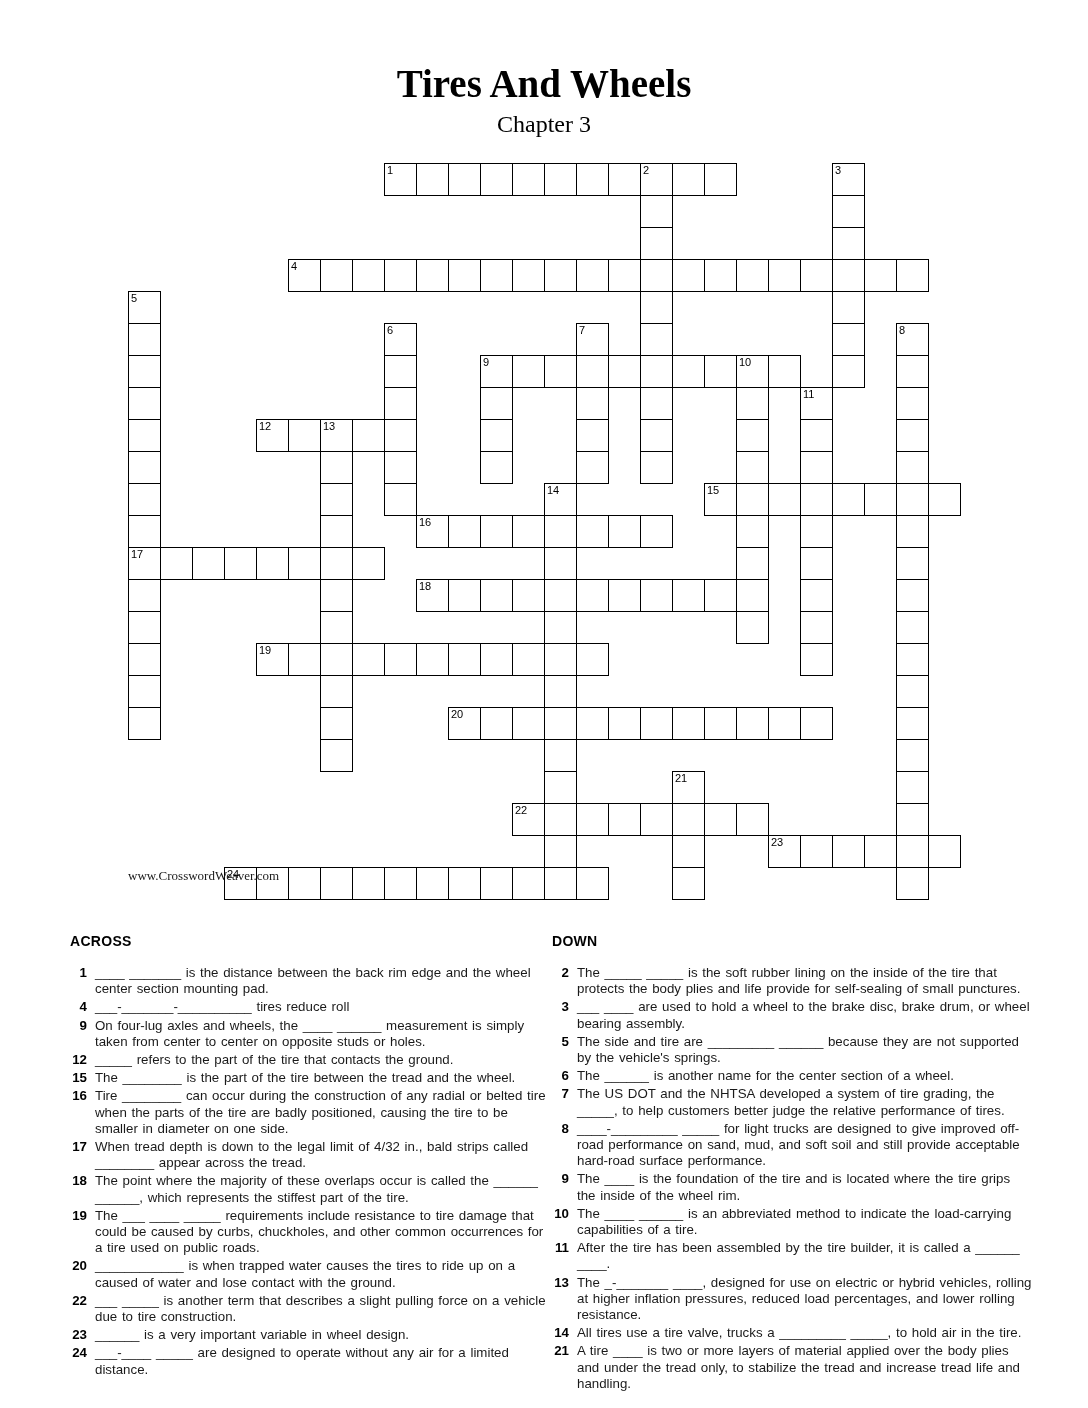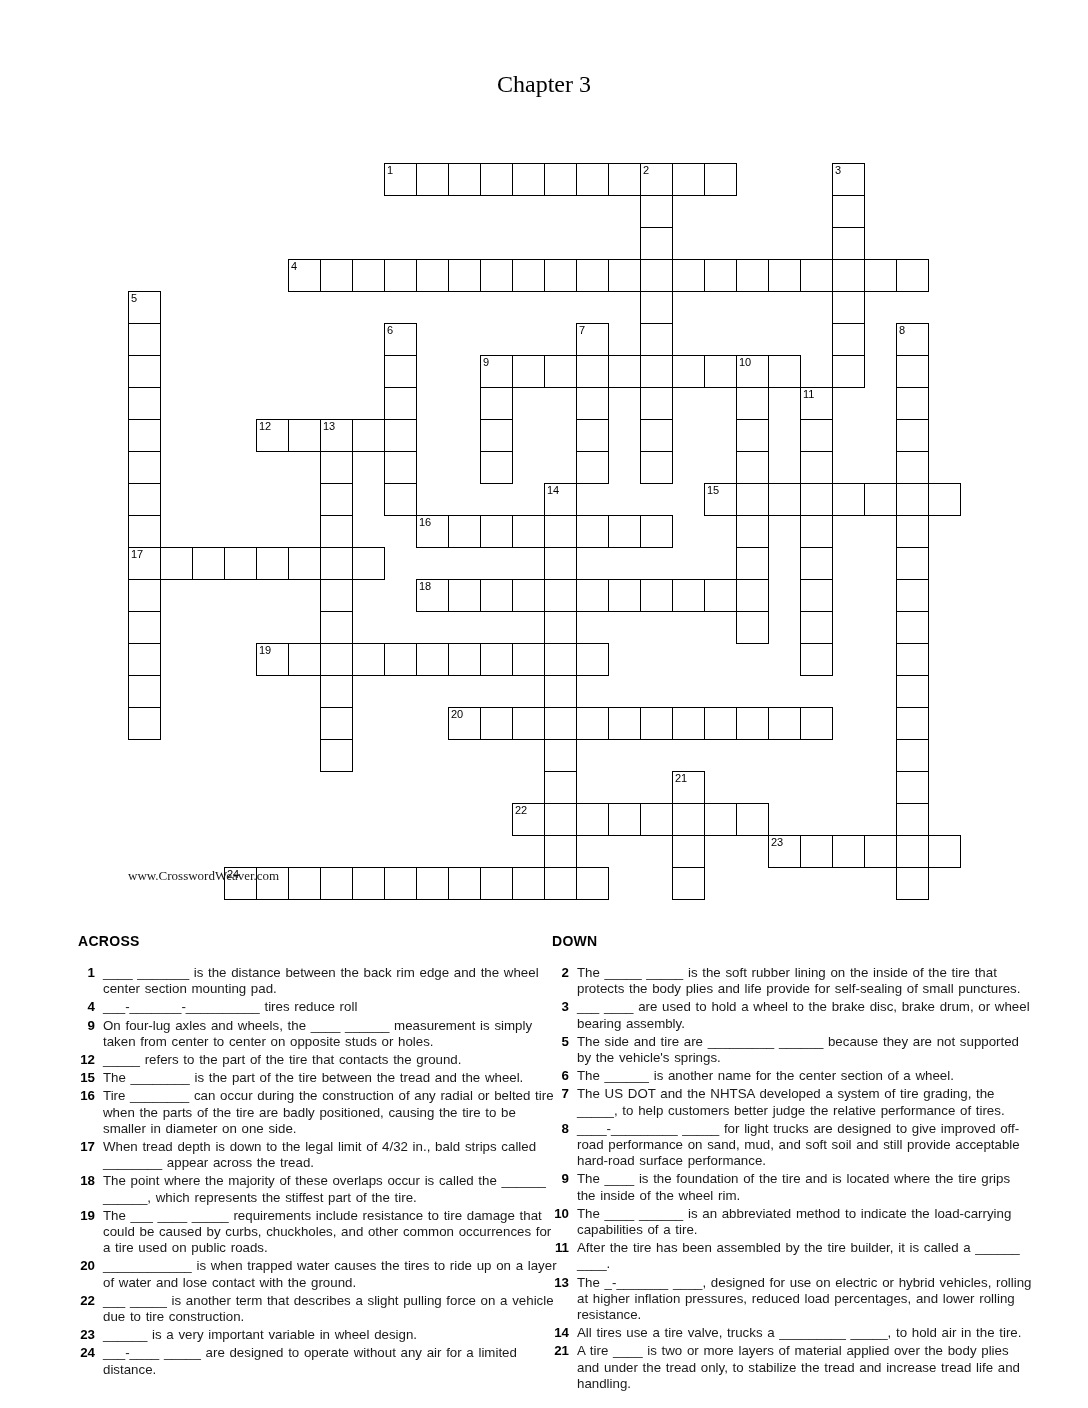--- a/index.html
+++ b/index.html
@@ -52,21 +52,21 @@
     font-family:"Liberation Sans",sans-serif;
   }
   
   .credit{
     position:absolute;left:128px;top:868px;
     font-family:"Liberation Serif",serif;
     font-size:13px;color:#1a1a1a;
   }
   
   .cluecol{position:absolute;top:934px;width:480px;}
-  .cluecol.left{left:78px;}
+  .cluecol.left{left:70px;}
   .cluecol.right{left:552px;}
   .clue-heading{
     font-weight:bold;font-size:14px;line-height:15px;color:#000;
     margin:0 0 16px 0;letter-spacing:0.3px;
   }
   .clue{
     display:flex;align-items:flex-start;
     margin-bottom:2px;
   }
   .cnum{
@@ -79,20 +79,21 @@
     word-spacing:1px;
   }
 </style>
 </head>
 <body>
 
 <div class="page">
 
 
   <div class="titleblock">
+    <div class="title">Tires And Wheels</div>
     <div class="subtitle">Chapter 3</div>
   </div>
 
   <div class="grid">
       <div class="cell" style="left: 256px; top: 0px;">
         <span class="cellnum">1</span>
       </div>
       <div class="cell" style="left: 288px; top: 0px;"></div>
       <div class="cell" style="left: 320px; top: 0px;"></div>
       <div class="cell" style="left: 352px; top: 0px;"></div>
@@ -392,21 +393,21 @@
         <div class="clue">
           <span class="cnum">18</span>
           <span class="ctext">The point where the majority of these overlaps occur is called the ______ ______, which represents the stiffest part of the tire.</span>
         </div>
         <div class="clue">
           <span class="cnum">19</span>
           <span class="ctext">The ___ ____ _____ requirements include resistance to tire damage that could be caused by curbs, chuckholes, and other common occurrences for a tire used on public roads.</span>
         </div>
         <div class="clue">
           <span class="cnum">20</span>
-          <span class="ctext">____________ is when trapped water causes the tires to ride up on a layer of water and lose contact with the ground.</span>
+          <span class="ctext">____________ is when trapped water causes the tires to ride up on a caused of water and lose contact with the ground.</span>
         </div>
         <div class="clue">
           <span class="cnum">22</span>
           <span class="ctext">___ _____ is another term that describes a slight pulling force on a vehicle due to tire construction.</span>
         </div>
         <div class="clue">
           <span class="cnum">23</span>
           <span class="ctext">______ is a very important variable in wheel design.</span>
         </div>
         <div class="clue">

